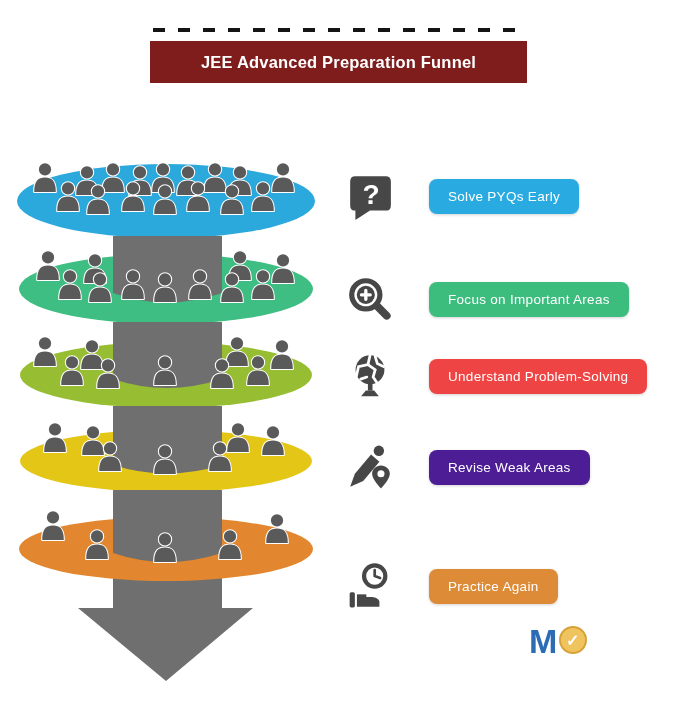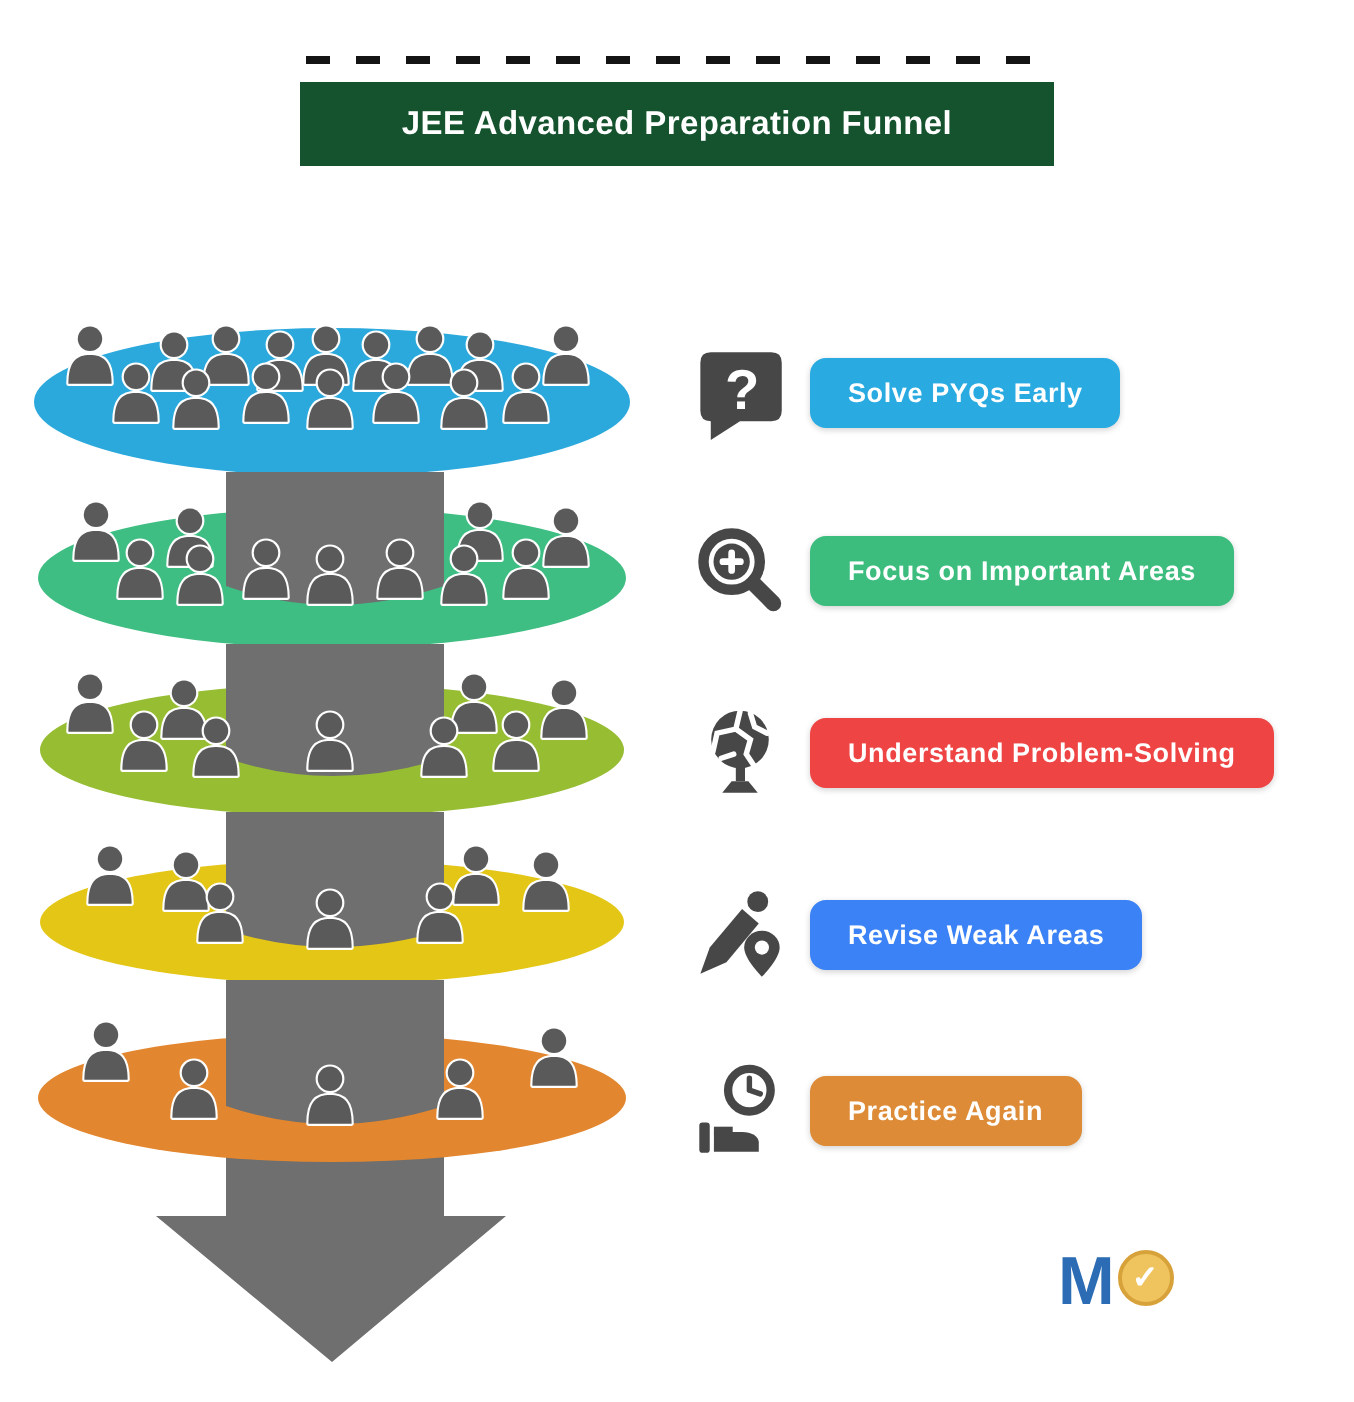--- a/index.html
+++ b/index.html
@@ -1,32 +1,32 @@
 <!DOCTYPE html>
 <html><head>
 <meta charset="utf-8">
 <style>
   html,body{margin:0;padding:0;background:#fff;}
   .canvas{position:relative;width:677px;height:701px;background:#ffffff;overflow:hidden;
           font-family:"Liberation Sans",sans-serif;}
   
   .title-dashes{position:absolute;left:153px;top:28px;width:373px;height:4px;
     background:repeating-linear-gradient(90deg,#141414 0 12px,transparent 12px 25px);}
-  .title-bar{position:absolute;left:150px;top:41px;width:377px;height:42px;background:#14532d;
+  .title-bar{position:absolute;left:150px;top:41px;width:377px;height:42px;background:#7f1d1d;
     color:#ffffff;display:flex;align-items:center;justify-content:center;
     font-size:16.5px;font-weight:bold;letter-spacing:.2px;}
   
   #funnel{position:absolute;left:0;top:135px;width:340px;height:566px;}
   
   #steps{position:absolute;left:346px;top:0;width:330px;}
   .step-row{position:absolute;left:0;display:flex;align-items:center;gap:11px;}
   .step-icon{width:48px;height:48px;flex:0 0 48px;}
   .step-icon svg{width:100%;height:100%;display:block;}
-  .step-btn{padding:10px 19px;border-radius:8px;color:#fff;font-weight:bold;font-size:13.5px;
-    letter-spacing:.3px;white-space:nowrap;box-shadow:0 1px 3px rgba(0,0,0,.18);}
+  .step-btn{padding:10px 19px;border-radius:8px;color:#fff;font-weight:normal;font-size:13.5px;
+    letter-spacing:.3px;white-space:nowrap;box-shadow:0 1px 3px rgba(0,0,0,.18);margin-left:24px;}
   
   .logo{position:absolute;left:529px;top:622px;font-size:34px;font-weight:bold;
     color:#2B6CB5;letter-spacing:.5px;}
   .logo-badge{display:inline-block;width:24px;height:24px;border-radius:50%;
     background:#EFC45F;border:2px solid #D8A23B;position:relative;top:1px;margin:0 1px;}
   .logo-check{position:absolute;left:0;top:0;width:100%;height:100%;display:flex;
     align-items:center;justify-content:center;color:#fff;font-size:16px;font-weight:bold;}
 </style>
 </head>
 <body>
@@ -120,21 +120,21 @@
   <div id="steps">
       <div class="step-row" style="top: 172px;">
         <div class="step-icon">
           <svg viewBox="0 0 46 46">
             <path fill="#474747" d="M9 4 H38 Q43 4 43 9 V32 Q43 37 38 37 H23 L9 46 V37 Q4 37 4 32 V9 Q4 4 9 4 Z"></path>
             <text x="24" y="31" text-anchor="middle" font-family="Liberation Sans, sans-serif" font-size="27" font-weight="bold" fill="#fff">?</text>
           </svg>
         </div>
         <div class="step-btn" style="background:#29ABE2">Solve PYQs Early</div>
       </div>
-      <div class="step-row" style="top: 261px;">
+      <div class="step-row" style="top: 275px;">
         <div class="step-icon">
           <svg viewBox="0 0 46 46">
             <circle cx="19" cy="19" r="13.5" fill="#fff" stroke="#474747" stroke-width="5"></circle>
             <circle cx="19" cy="19" r="8.7" fill="#474747"></circle>
             <path d="M19 14.8v8.4M14.8 19h8.4" stroke="#fff" stroke-width="3.2" stroke-linecap="round"></path>
             <path d="M29.5 29.5 39 39" stroke="#474747" stroke-width="7.5" stroke-linecap="round"></path>
           </svg>
         </div>
         <div class="step-btn" style="background:#3CBD7E">Focus on Important Areas</div>
       </div>
@@ -158,23 +158,23 @@
         <div class="step-icon">
           <svg viewBox="0 0 46 46">
             <g fill="#474747">
               <path d="M4 42 L8.5 29.5 L24 11 L32 18 L16.5 36.5 Z"></path>
               <circle cx="31.5" cy="7.5" r="5"></circle>
               <path d="M33.5 21.5 c-4.7 0 -8.5 3.6 -8.5 8 c0 5.6 8.5 14 8.5 14 s8.5 -8.4 8.5 -14 c0 -4.4 -3.8 -8 -8.5 -8 z"></path>
             </g>
             <circle cx="33.5" cy="29.5" r="3.4" fill="#fff"></circle>
           </svg>
         </div>
-        <div class="step-btn" style="background:#3b82f6">Revise Weak Areas</div>
+        <div class="step-btn" style="background:#4c1d95">Revise Weak Areas</div>
       </div>
-      <div class="step-row" style="top: 531px;">
+      <div class="step-row" style="top: 562px;">
         <div class="step-icon">
           <svg viewBox="0 0 46 46">
             <circle cx="27.5" cy="13.5" r="10.2" fill="#fff" stroke="#474747" stroke-width="4"></circle>
             <path d="M27.5 13.5 V7.8 M27.5 13.5 l5.2 1.8" stroke="#474747" stroke-width="2.6" stroke-linecap="round"></path>
             <g fill="#474747">
               <rect x="3.5" y="29" width="5" height="14.5" rx="1.5"></rect>
               <path d="M10.5 33.5 H24 c4.5 0 8 2 8 5 v4.5 H10.5 z"></path>
               <path d="M10.5 31 h9 v4 h-9 z"></path>
             </g>
           </svg>

